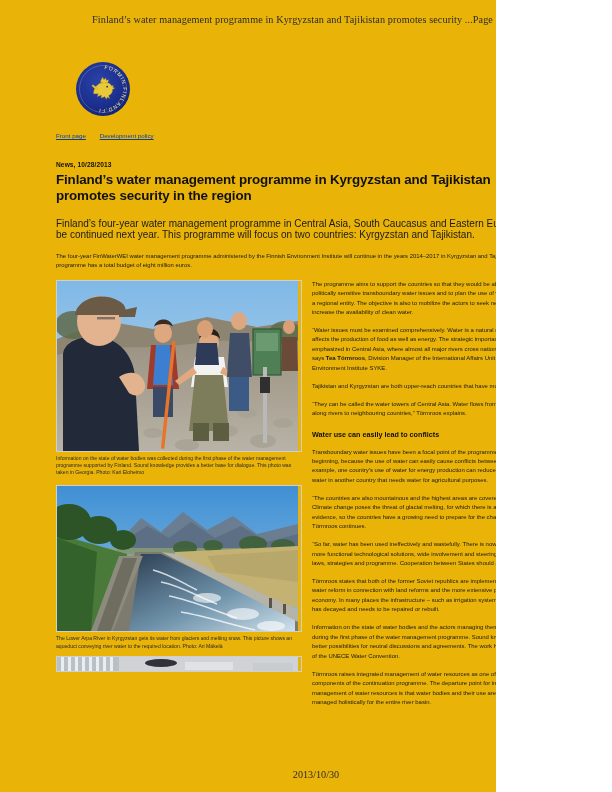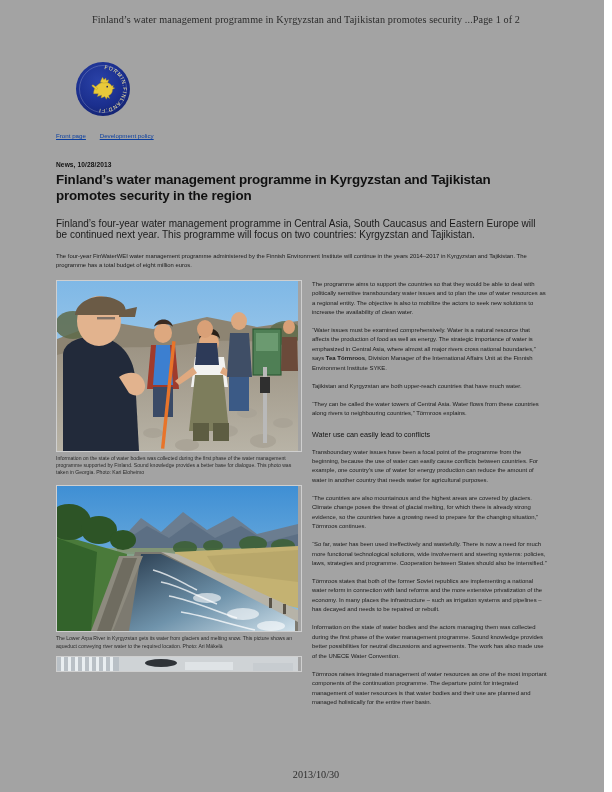--- a/index.html
+++ b/index.html
@@ -6,23 +6,23 @@
     margin: 0;
     padding: 0;
     background: #ffffff;
   }
   body {
     font-family: "Liberation Sans", sans-serif;
     color: #1a1a1a;
   }
   .page {
     position: relative;
-    width: 604px;
+    width: 496px;
     height: 792px;
-    background: #a3a3a3;
+    background: #eab308;
     overflow: hidden;
   }
 
   
   .print-header {
     position: absolute;
     top: 14px;
     left: 0;
     width: 612px;
     display: flex;
@@ -155,21 +155,21 @@
     line-height: 9.45px;
     margin: 0 0 8.5px 0;
     color: #1a1a1a;
     text-align: left;
   }
   .body-text b { font-weight: bold; }
 
   h2.subhead {
     font-size: 7.2px;
     line-height: 10px;
-    font-weight: normal;
+    font-weight: bold;
     margin: 11px 0 8px 0;
     color: #111;
   }
 
   
   figure {
     margin: 0 0 4px 0;
     padding: 0;
   }
   .photo {

